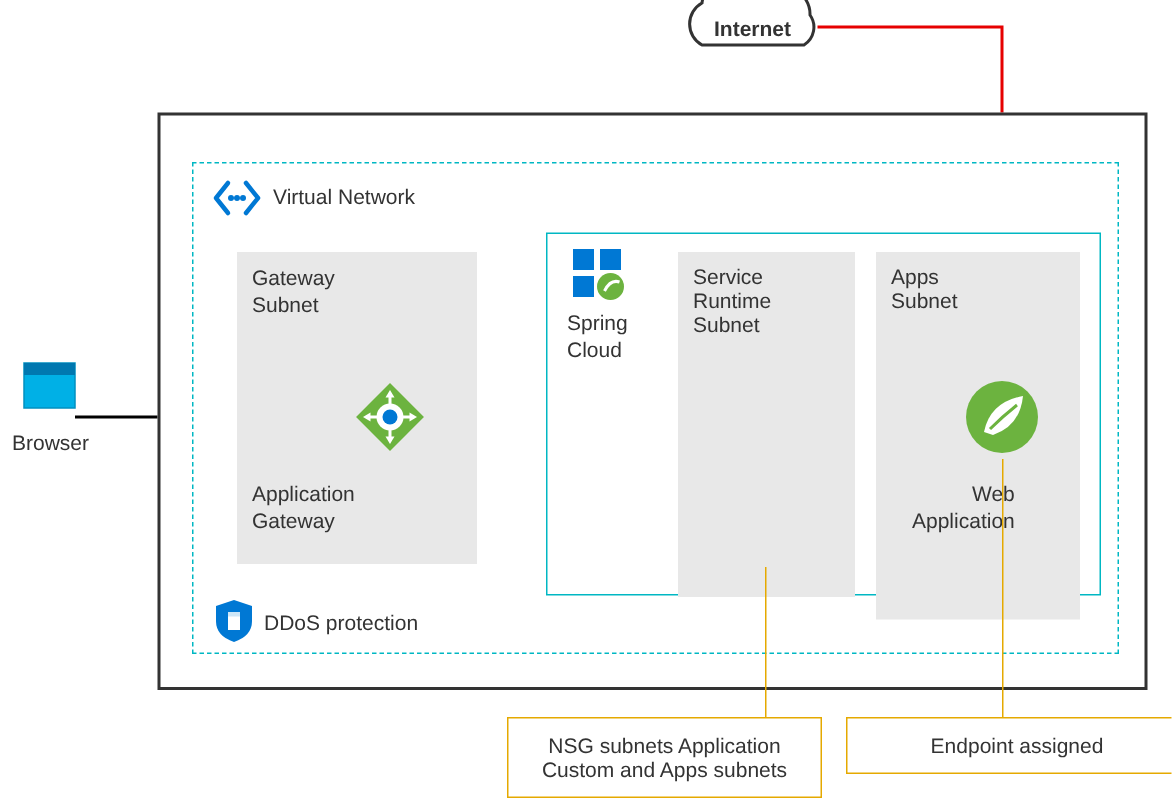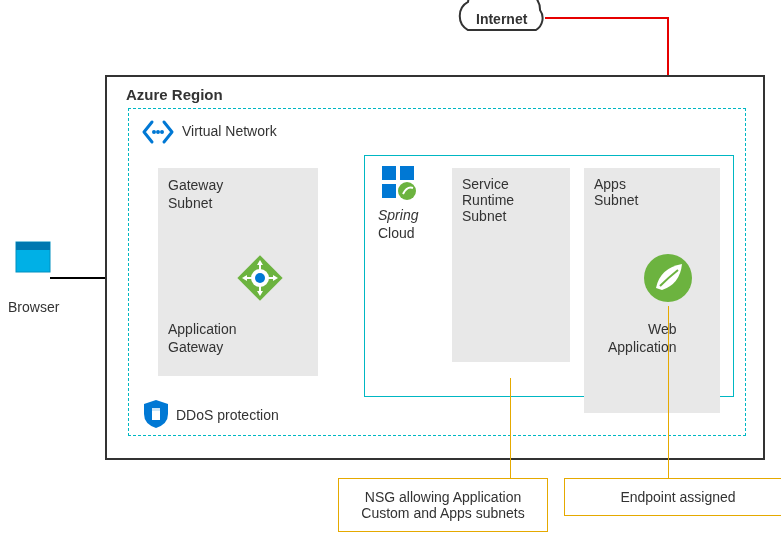--- a/index.html
+++ b/index.html
@@ -52,38 +52,37 @@
     </g>
 
     <g transform="translate(425,238)">
       <path d="M 0 5 L 4 9 L 12 0" fill="none" stroke="#4caf50" stroke-width="2.5"></path>
     </g>
   </svg>
 
   <div class="label title" style="left:476px; top:10px;">Internet</div>
 
   <div class="region-box" style="left:105px; top:75px; width:660px; height:385px;"></div>
-  <div class="label title" style="left:126px; top:85px; font-size:15px;">Azure Region</div>
 
   <div class="vnet-box" style="left:128px; top:108px; width:618px; height:328px;"></div>
 
   <svg class="overlay" style="left:140px; top:118px;" width="36" height="28">
     <path d="M 4 14 L 12 4 M 4 14 L 12 24" stroke="#0078d4" stroke-width="3" fill="none" stroke-linecap="round"></path>
     <path d="M 32 14 L 24 4 M 32 14 L 24 24" stroke="#0078d4" stroke-width="3" fill="none" stroke-linecap="round"></path>
     <circle cx="14" cy="14" r="2" fill="#0078d4"></circle>
     <circle cx="18" cy="14" r="2" fill="#0078d4"></circle>
     <circle cx="22" cy="14" r="2" fill="#0078d4"></circle>
   </svg>
   <div class="label" style="left:182px; top:122px;">Virtual Network</div>
 
   <svg class="overlay" style="left:14px; top:238px;" width="40" height="40">
     <rect x="2" y="4" width="34" height="30" fill="#00b0e6" stroke="#0090c0" stroke-width="1"></rect>
     <rect x="2" y="4" width="34" height="8" fill="#0078b0"></rect>
   </svg>
-  <div class="label" style="left:8px; top:298px;">Browser</div>
+  <div class="label" style="left:8px; top:286px;">Browser</div>
 
   <div class="subnet-box" style="left:158px; top:168px; width:160px; height:208px;">
     <div class="label" style="position:static;">Gateway</div>
     <div class="label" style="position:static;">Subnet</div>
   </div>
 
   <svg class="overlay" style="left:232px; top:250px;" width="56" height="56">
     <rect x="12" y="12" width="32" height="32" fill="#6cb33f" transform="rotate(45 28 28)"></rect>
     <circle cx="28" cy="28" r="9" fill="#fff"></circle>
     <path d="M 28 20 L 28 12 M 28 36 L 28 44 M 20 28 L 12 28 M 36 28 L 44 28" stroke="#fff" stroke-width="2"></path>
@@ -98,24 +97,24 @@
 
   <div class="spring-box" style="left:364px; top:155px; width:370px; height:242px;"></div>
 
   <svg class="overlay" style="left:378px; top:162px;" width="42" height="42">
     <rect x="4" y="4" width="14" height="14" fill="#0078d4"></rect>
     <rect x="22" y="4" width="14" height="14" fill="#0078d4"></rect>
     <rect x="4" y="22" width="14" height="14" fill="#0078d4"></rect>
     <circle cx="29" cy="29" r="9" fill="#6cb33f"></circle>
     <path d="M 25 32 Q 29 24 35 26" stroke="#fff" stroke-width="2" fill="none"></path>
   </svg>
-  <div class="label" style="left:378px; top:206px;font-style:italic;">Spring</div>
+  <div class="label" style="left:378px; top:206px;">Spring</div>
   <div class="label" style="left:378px; top:224px;">Cloud</div>
 
-  <div class="subnet-box" style="left:452px; top:168px; width:118px; height:194px;">
+  <div class="subnet-box" style="left:452px; top:168px; width:118px; height:230px;">
     <div style="position:static;">Service</div>
     <div style="position:static;">Runtime</div>
     <div style="position:static;">Subnet</div>
   </div>
 
   <div class="subnet-box" style="left:584px; top:168px; width:136px; height:245px;">
     <div style="position:static;">Apps</div>
     <div style="position:static;">Subnet</div>
   </div>
 
@@ -131,20 +130,20 @@
     <path d="M 14 2 L 26 6 L 26 16 Q 26 26 14 30 Q 2 26 2 16 L 2 6 Z" fill="#0078d4"></path>
     <rect x="10" y="10" width="8" height="12" fill="#fff"></rect>
     <rect x="10" y="10" width="8" height="3" fill="#cde6f7"></rect>
   </svg>
   <div class="label" style="left:176px; top:406px;">DDoS protection</div>
 
   <div class="yellow-line" style="left:510px; top:378px; height:100px;"></div>
   <div class="yellow-line" style="left:668px; top:306px; height:172px;"></div>
 
   <div class="callout-box" style="left:338px; top:478px; width:210px;">
-    <div>NSG allowing Application</div>
+    <div>NSG subnets Application</div>
     <div>Custom and Apps subnets</div>
   </div>
   <div class="callout-box" style="left:564px; top:478px; width:228px;">
     <div>Endpoint assigned</div>
   </div>
 
 </div>
 
 </body></html>

